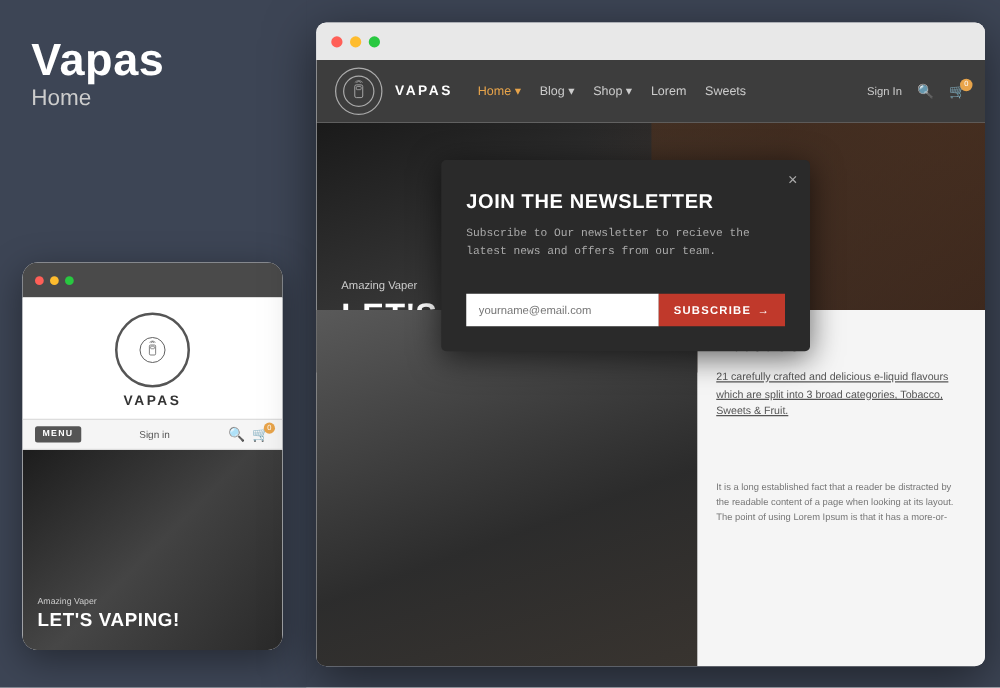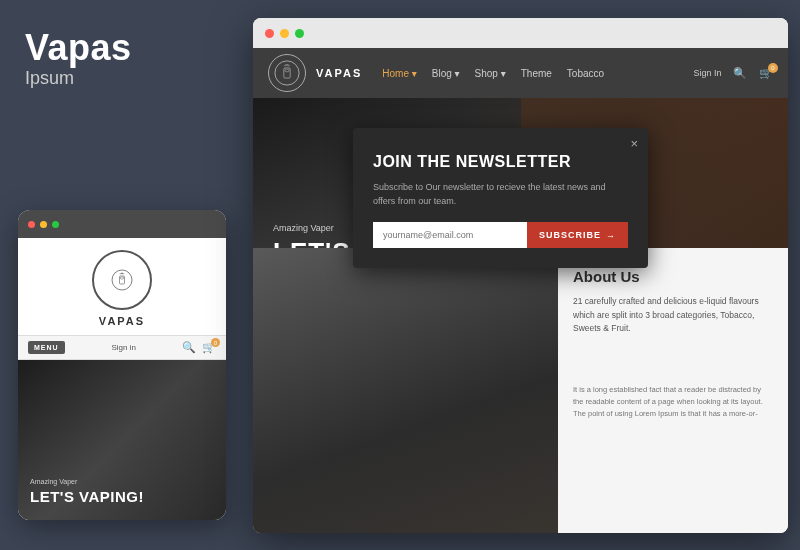--- a/index.html
+++ b/index.html
@@ -360,21 +360,22 @@
       font-weight: 900;
       text-transform: uppercase;
       margin-bottom: 10px;
       letter-spacing: 0.5px;
     }
 
     .modal-desc {
       color: #aaa;
       font-size: 9px;
       line-height: 1.5;
-      margin-bottom: 14px;
+      margin-bottom: 27px;
+      font-family: Liberation Mono, monospace;
     }
 
     .modal-input-row {
       display: flex;
       gap: 0;
     }
 
     .modal-email-input {
       flex: 1;
       background: #fff;
@@ -417,20 +418,21 @@
       font-weight: 900;
       color: #333;
       margin-bottom: 10px;
     }
 
     .about-text {
       font-size: 8.5px;
       color: #555;
       line-height: 1.6;
       margin-bottom: 10px;
+      text-decoration: underline;
     }
 
     .about-text-small {
       font-size: 7.5px;
       color: #777;
       line-height: 1.6;
       margin-top: 48px;
     }
 
     
@@ -459,21 +461,21 @@
     .mobile-vape-svg {
       width: 22px;
       height: 22px;
     }
   </style>
 </head>
 <body>
 
 <div class="left-panel">
   <h1 class="brand-title">Vapas</h1>
-  <div class="brand-subtitle">Ipsum</div>
+  <div class="brand-subtitle">Home</div>
 
   <div class="mobile-preview">
     <div class="mobile-top-bar">
       <div class="mobile-dot red"></div>
       <div class="mobile-dot yellow"></div>
       <div class="mobile-dot green"></div>
     </div>
     <div class="mobile-content">
       <div class="mobile-logo-area">
         <div class="mobile-logo-circle">
@@ -529,22 +531,22 @@
             <path d="M19 11 Q22 8 25 11" stroke="#aaa" stroke-width="1" fill="none"></path>
             <path d="M17 11 Q22 6 27 11" stroke="#aaa" stroke-width="0.8" fill="none"></path>
           </svg>
         </div>
         <div class="site-logo-name">VAPAS</div>
       </div>
       <nav class="site-nav">
         <span class="site-nav-item active">Home ▾</span>
         <span class="site-nav-item">Blog ▾</span>
         <span class="site-nav-item">Shop ▾</span>
-        <span class="site-nav-item">Theme</span>
-        <span class="site-nav-item">Tobacco</span>
+        <span class="site-nav-item">Lorem</span>
+        <span class="site-nav-item">Sweets</span>
       </nav>
       <div class="site-nav-right">
         <span class="sign-in-text">Sign In</span>
         <span style="color:#ccc;font-size:11px;cursor:pointer;">🔍</span>
         <span style="color:#ccc;font-size:11px;cursor:pointer;position:relative;">
           🛒
           <span style="position:absolute;top:-4px;right:-5px;background:#e8a44a;color:#fff;font-size:6px;width:10px;height:10px;border-radius:50%;display:flex;align-items:center;justify-content:center;">0</span>
         </span>
       </div>
     </div>

